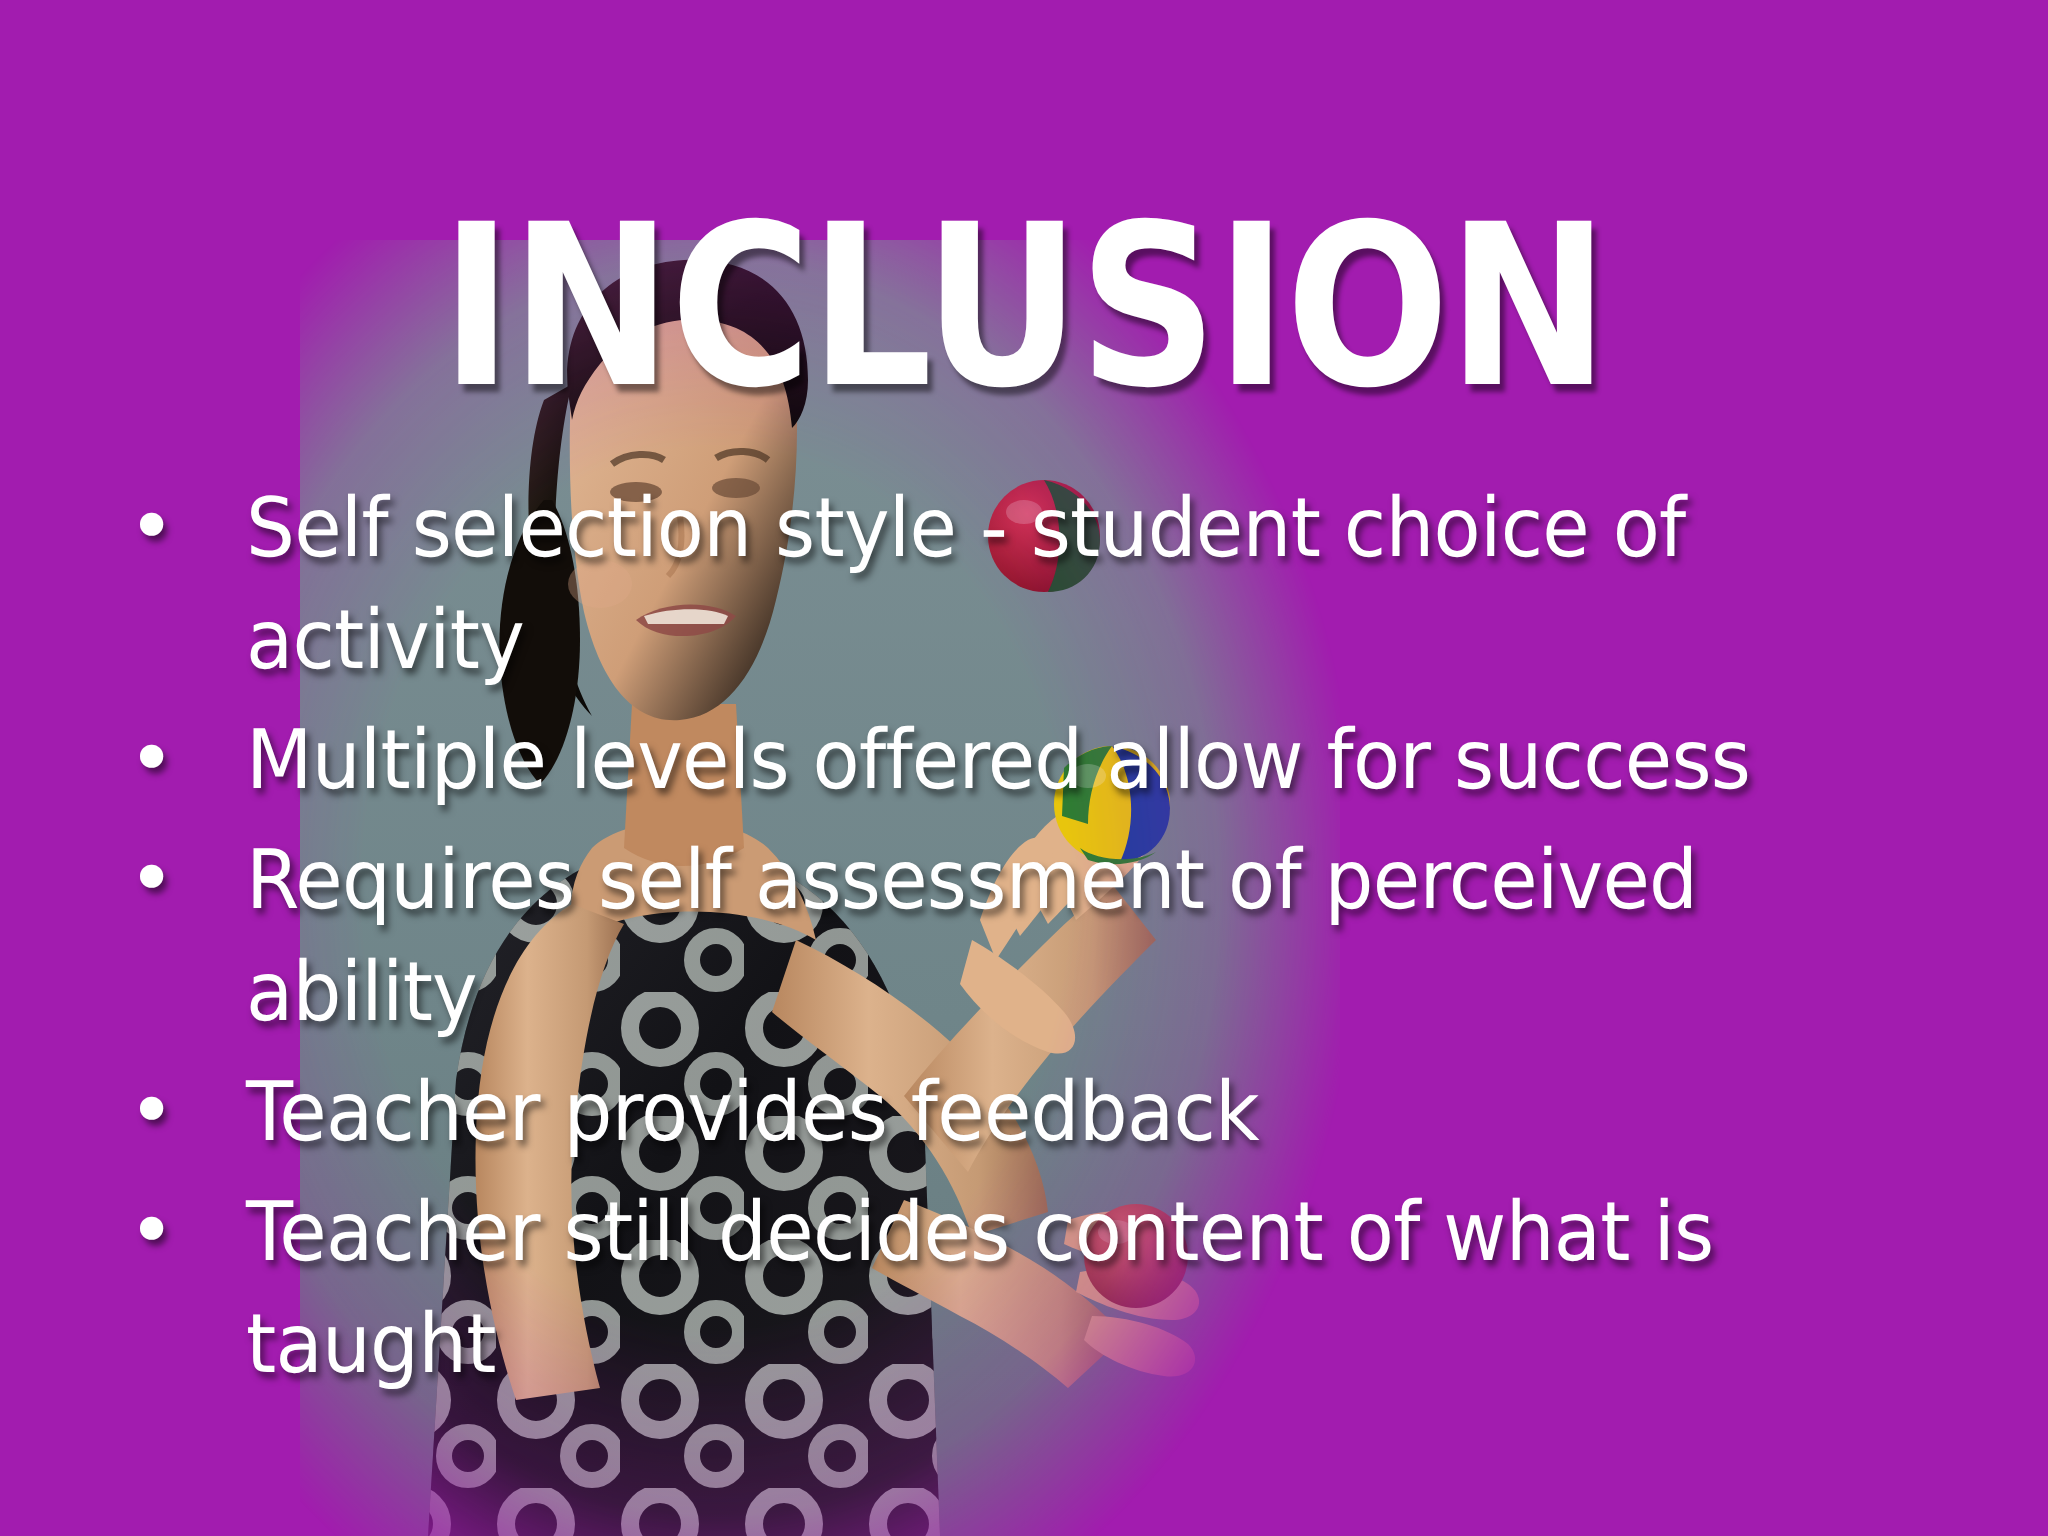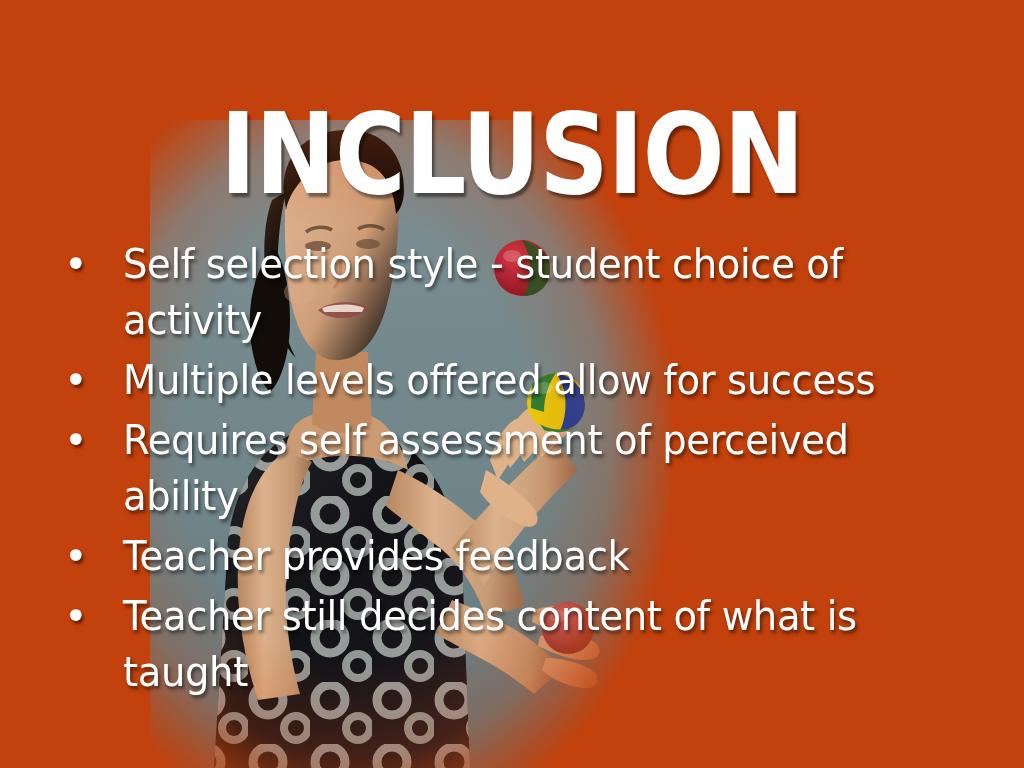--- a/index.html
+++ b/index.html
@@ -6,21 +6,21 @@
     margin: 0;
     padding: 0;
     background: #6d8387;
   }
 
   #slide {
     position: relative;
     width: 1024px;
     height: 768px;
     overflow: hidden;
-    background: #c2410c;
+    background: #a21caf;
     font-family: "DejaVu Sans", sans-serif;
   }
 
   
   #photo-layer {
     position: absolute;
     left: 0; top: 0;
     width: 1024px;
     height: 768px;
     pointer-events: none;

